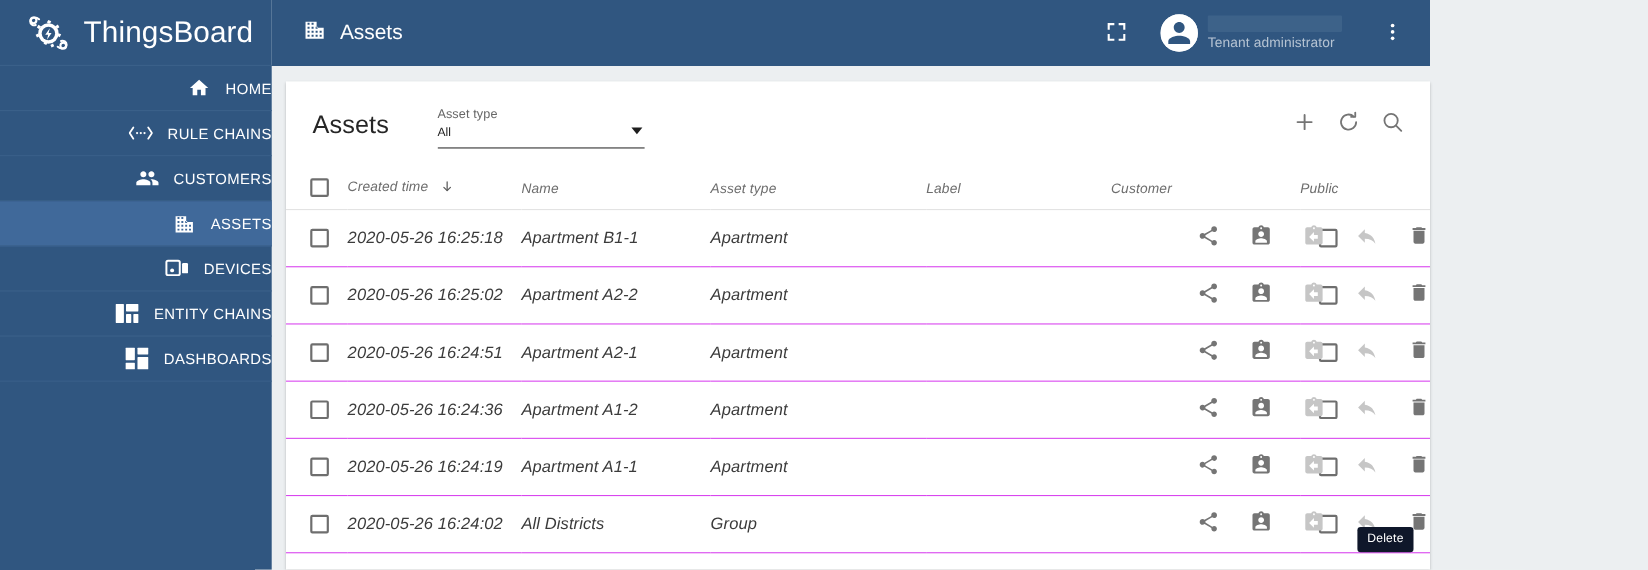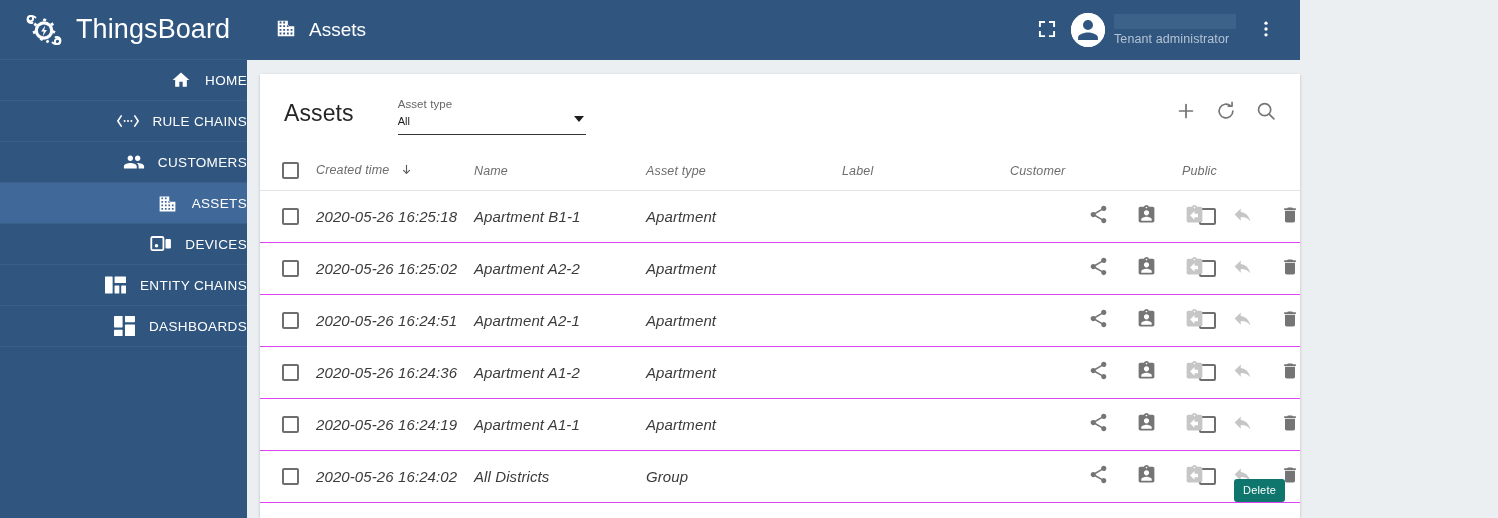--- a/index.html
+++ b/index.html
@@ -56,21 +56,21 @@
     background: #305680;
     display: flex; align-items: center;
     padding: 0 14px 0 28px;
     position: relative;
   }
   .topbar-title {
     display: flex; align-items: center; gap: 12px;
     color: #fff; font-size: 19px; font-weight: 400;
   }
   .topbar-spacer { flex: 1 1 auto; }
-  .topbar-actions { display: flex; align-items: center; gap: 4px; }
+  .topbar-actions { display: flex; align-items: center; gap: 20px; }
   .icon-btn {
     width: 40px; height: 40px;
     display: flex; align-items: center; justify-content: center;
     cursor: pointer; border-radius: 50%;
     background: none; border: none;
   }
   .user-block {
     display: flex; align-items: center; gap: 9px;
     padding-right: 6px; cursor: pointer;
   }
@@ -159,21 +159,21 @@
   .pub-cell { padding-left: 17px !important; }
   .actions-cell { padding-right: 22px !important; }
   .actions { display: flex; align-items: center; justify-content: flex-end; gap: 27px; }
   .act { cursor: pointer; width: 22px; height: 22px; display: flex; align-items: center; justify-content: center; }
   .act.disabled { cursor: default; }
 
   
   .tooltip {
     position: absolute;
     right: 15px; bottom: 16px;
-    background: #0f766e;
+    background: #0f172a;
     color: #fff;
     font-size: 11px;
     padding: 5px 9px 6px;
     border-radius: 3px;
     letter-spacing: .2px;
     white-space: nowrap;
     pointer-events: none;
   }
 </style>
 </head>

